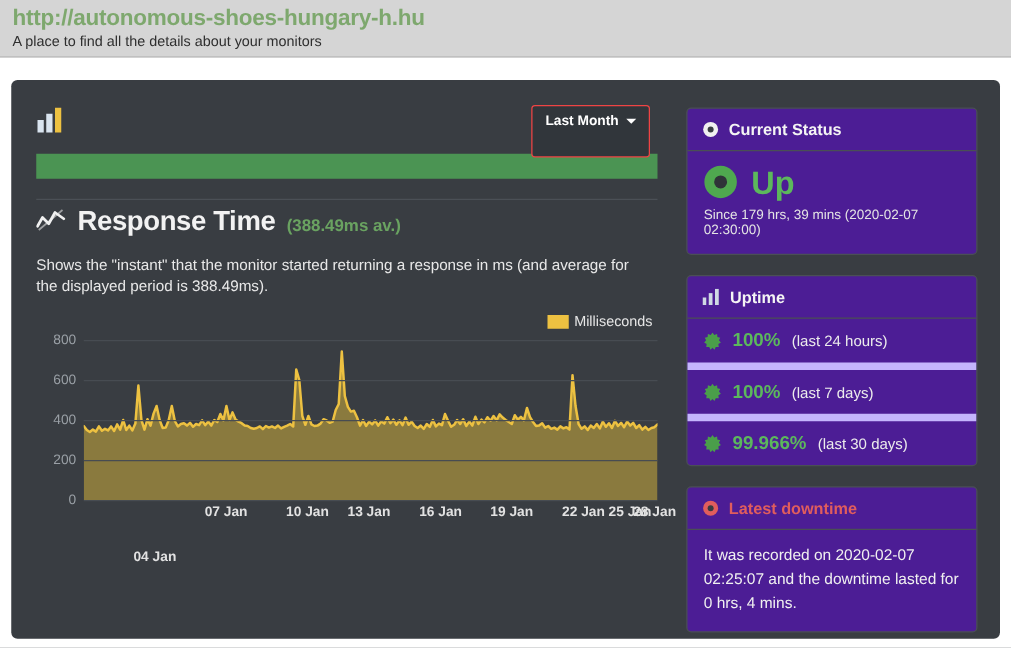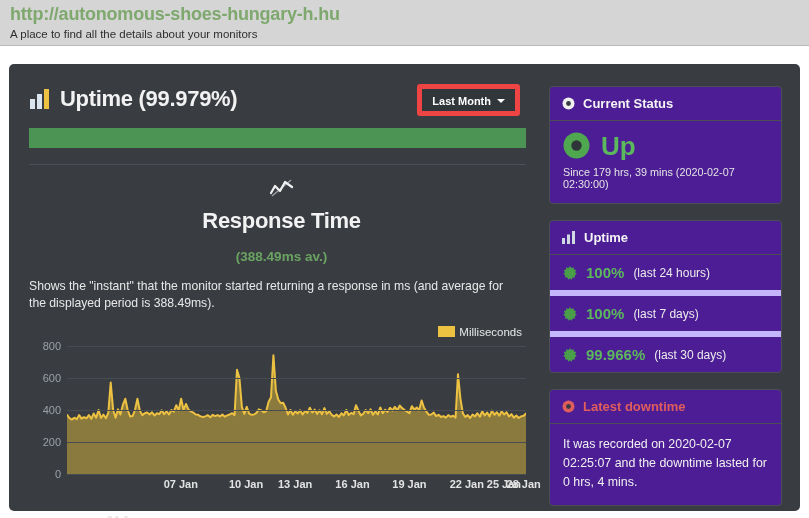--- a/index.html
+++ b/index.html
@@ -75,26 +75,26 @@
     font-size: 13.5px;
     font-weight: bold;
     color: #6aa361;
     padding-top: 6px;
   }
 
   .dropdown-btn {
     position: absolute;
     right: 14px; top: -2px;
     background: #31363b;
-    border: 5px solid #ef4444;
+    border: 1px solid #ef4444;
     border-radius: 3px;
     color: #ffffff;
     font-size: 11px;
     font-weight: bold;
-    padding: 6px 10px 4px 10px;
+    padding: 6px 10px 22px 10px;
     display: flex; align-items: center; gap: 6px;
     cursor: pointer;
   }
   .caret {
     width: 0; height: 0;
     border-left: 4px solid transparent;
     border-right: 4px solid transparent;
     border-top: 4px solid #ffffff;
   }
 
@@ -246,35 +246,34 @@
     <div class="col-left">
 
       <div class="sec-head">
         <span>
           <svg width="22" height="21" viewBox="0 0 22 21">
             <rect x="1" y="10" width="5" height="10" fill="#d9e4ef"></rect>
             <rect x="8" y="5" width="5" height="15" fill="#d9e4ef"></rect>
             <rect x="15" y="0" width="5" height="20" fill="#edc141"></rect>
           </svg>
         </span>
-        <span class="sec-title">Uptime (99.979%)</span>
 
         <div class="dropdown-btn">
           <span>Last Month</span>
           <span class="caret"></span>
         </div>
       </div>
 
       <div class="uptime-bar-wrap">
         <div class="uptime-bar"></div>
       </div>
 
       <div class="sec-divider"></div>
 
-      <div class="sec-head" style="margin-top:14px;flex-direction:column;">
+      <div class="sec-head" style="margin-top:4px;">
         <span>
           <svg width="24" height="20" viewBox="0 0 24 20">
             <polyline points="1,14 5,7 10,12 15,3 22,8" fill="none" stroke="#f0f0f0" stroke-width="2.2" stroke-linejoin="round" stroke-linecap="round"></polyline>
             <line x1="2" y1="17" x2="21" y2="1" stroke="#f0f0f0" stroke-width="1.4" opacity="0.55"></line>
           </svg>
         </span>
         <span class="sec-title">Response Time</span>
         <span class="sec-sub">(388.49ms av.)</span>
       </div>
 

